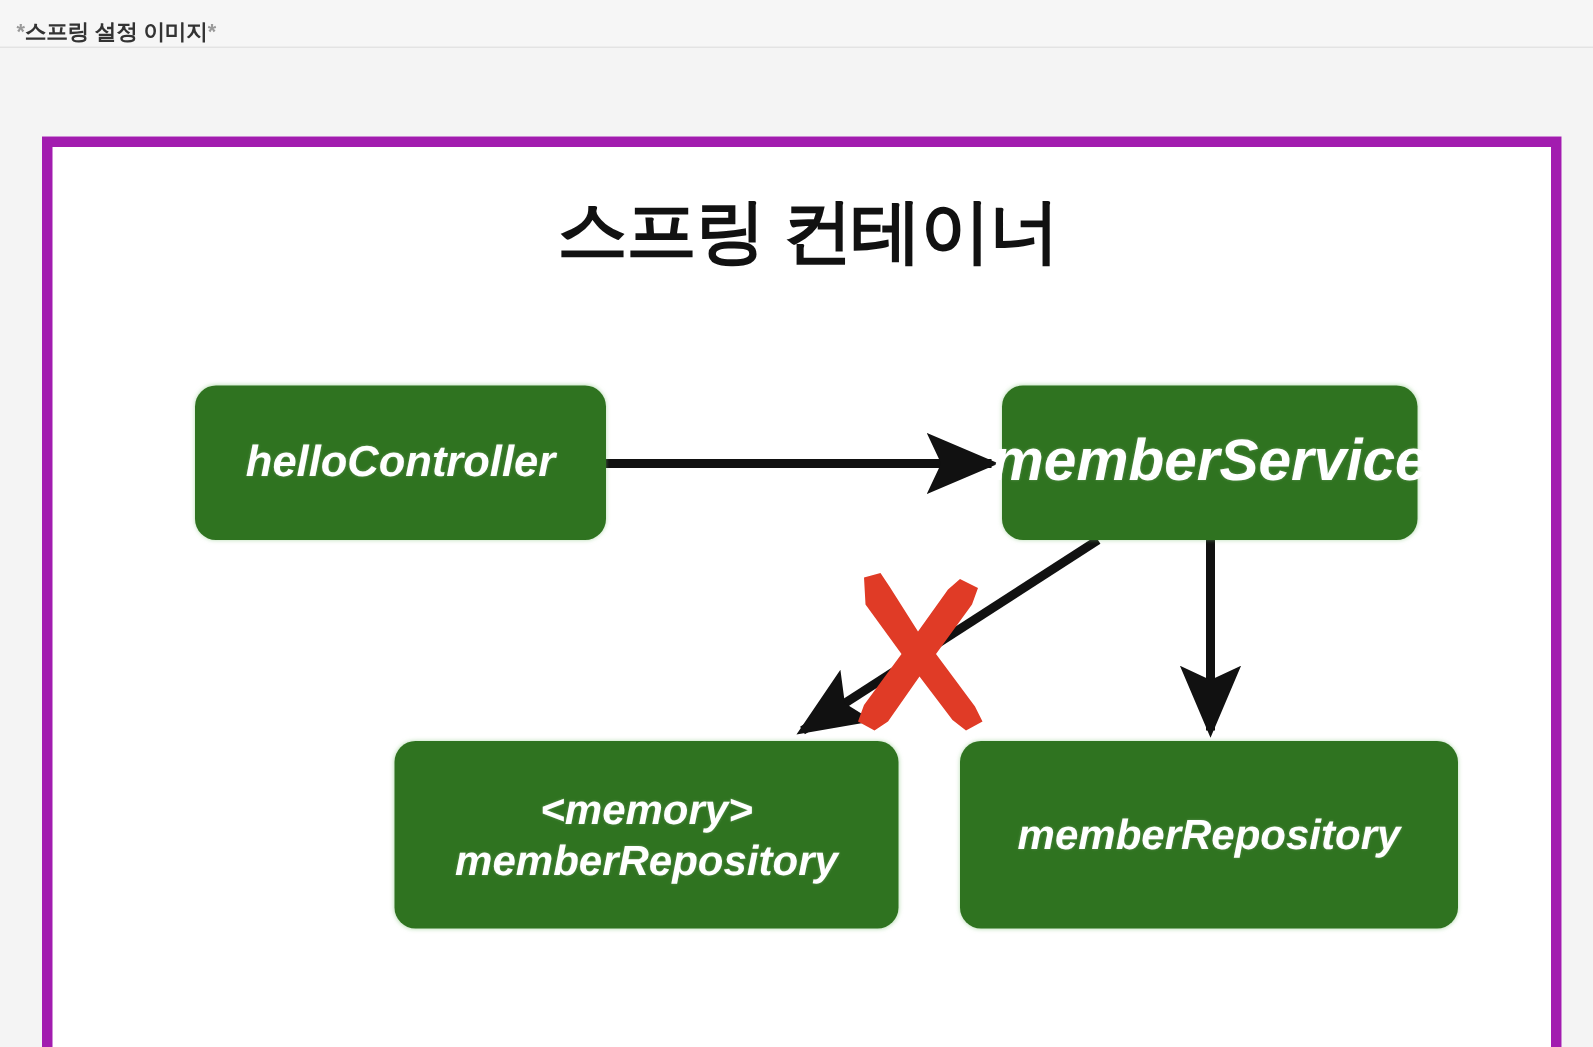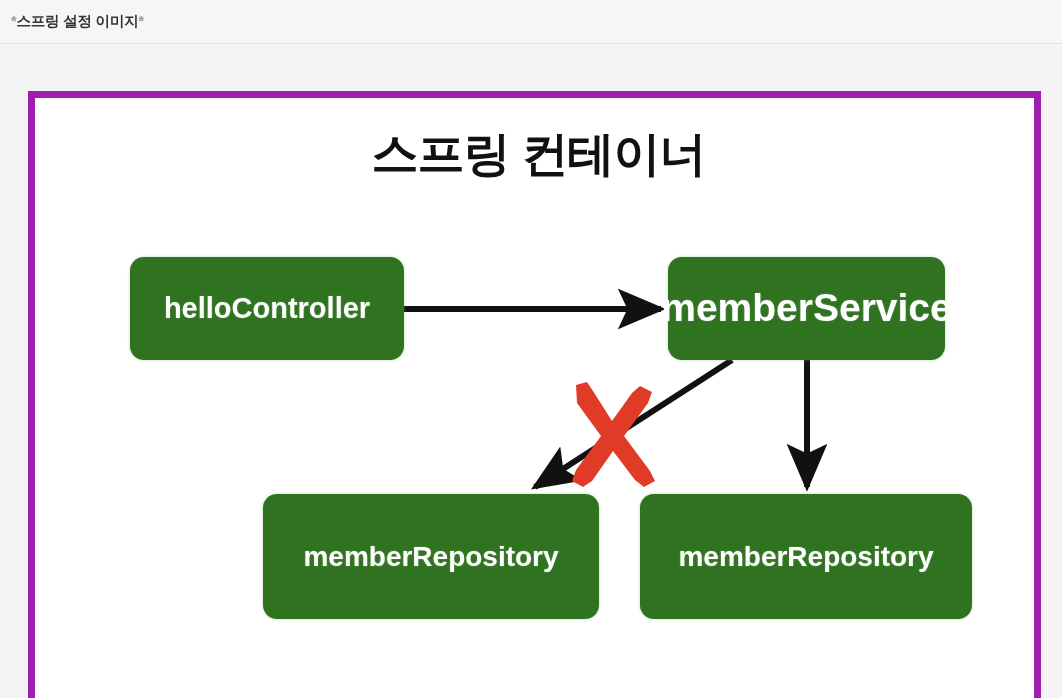--- a/index.html
+++ b/index.html
@@ -15,21 +15,21 @@
     overflow: hidden;
     position: relative;
   }
 
   
   .caption-bar {
     position: absolute;
     left: 0;
     top: 0;
     width: 1062px;
-    height: 44px;
+    height: 32px;
     background: #f6f6f6;
     border-bottom: 1px solid #e3e3e3;
     box-sizing: border-box;
   }
   .caption-text {
     position: absolute;
     left: 11px;
     top: 12px;
     font-size: 14.5px;
     font-weight: bold;
@@ -89,20 +89,21 @@
     text-align: center;
     color: #ffffff;
     font-weight: bold;
     box-sizing: border-box;
     z-index: 3;
   }
   .bean-label {
     display: block;
     line-height: 1.18;
     text-shadow: 0 0 2px rgba(255,255,255,0.25);
+    font-style: italic;
   }
 
   #box-hello-controller {
     left: 95px;  top: 159px;  width: 274px; height: 103px;
     font-size: 29px;
   }
   #box-member-service {
     left: 633px; top: 159px;  width: 277px; height: 103px;
     font-size: 39px;
   }
@@ -178,20 +179,21 @@
     <div class="bean-box" id="box-hello-controller">
       <span class="bean-label">helloController</span>
     </div>
 
     <div class="bean-box" id="box-member-service">
       <span class="bean-label">memberService</span>
     </div>
 
     <div class="bean-box" id="box-memory-repository">
       <span>
+        <span class="bean-label">&lt;memory&gt;</span>
         <span class="bean-label">memberRepository</span>
       </span>
     </div>
 
     <div class="bean-box" id="box-jdbc-repository">
       <span>
         <span class="bean-label">memberRepository</span>
       </span>
     </div>
 

